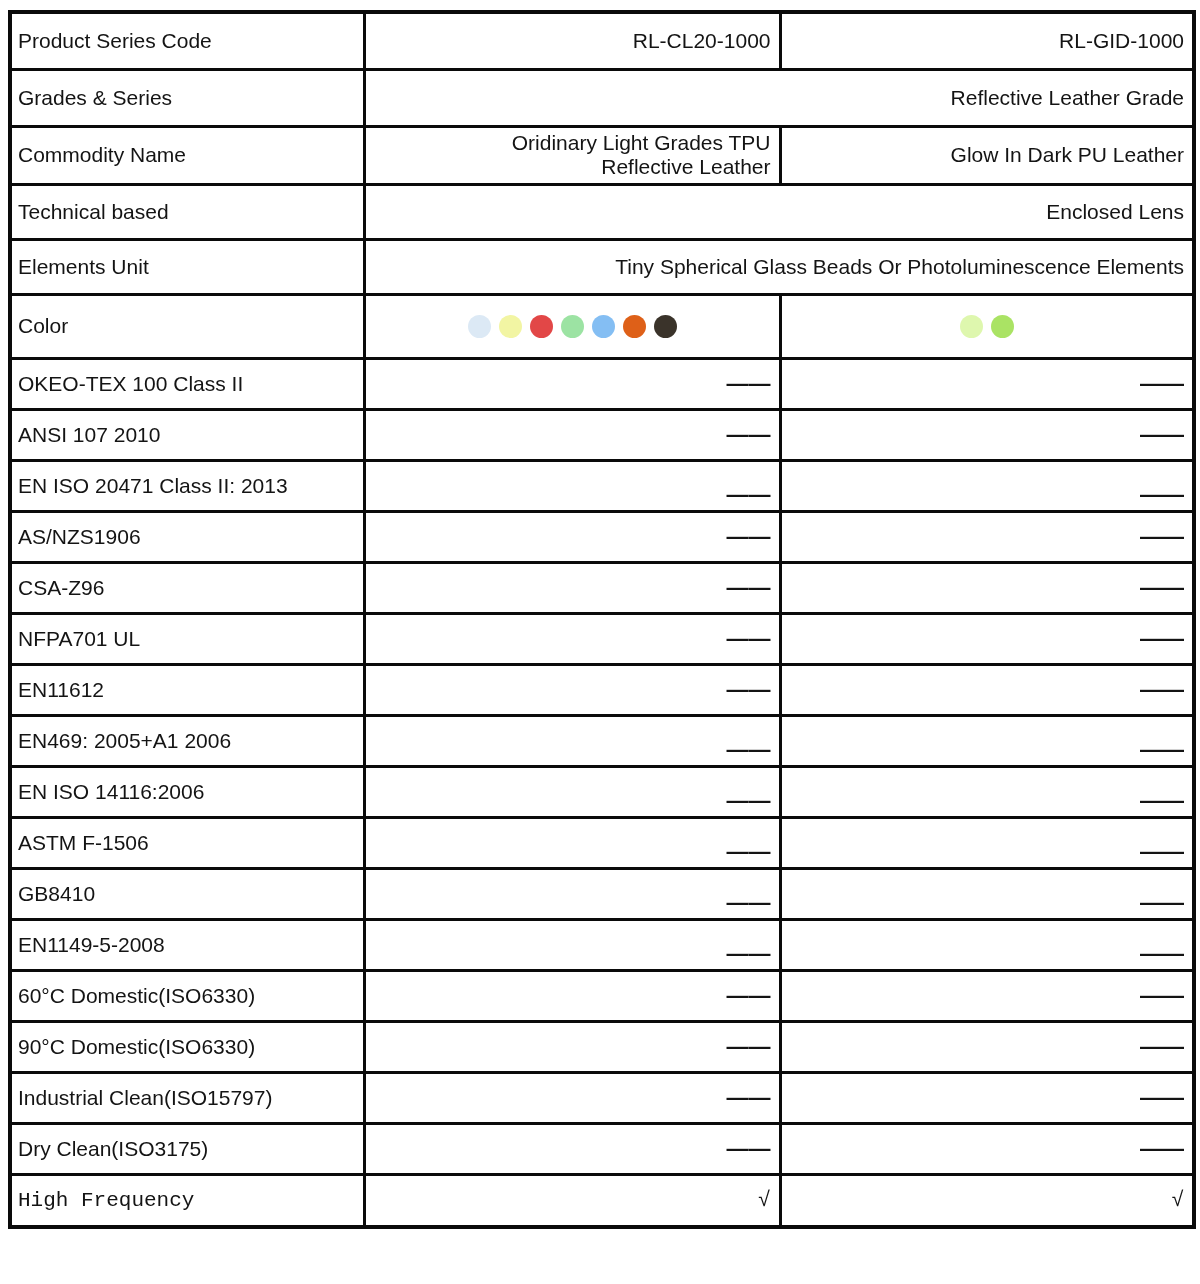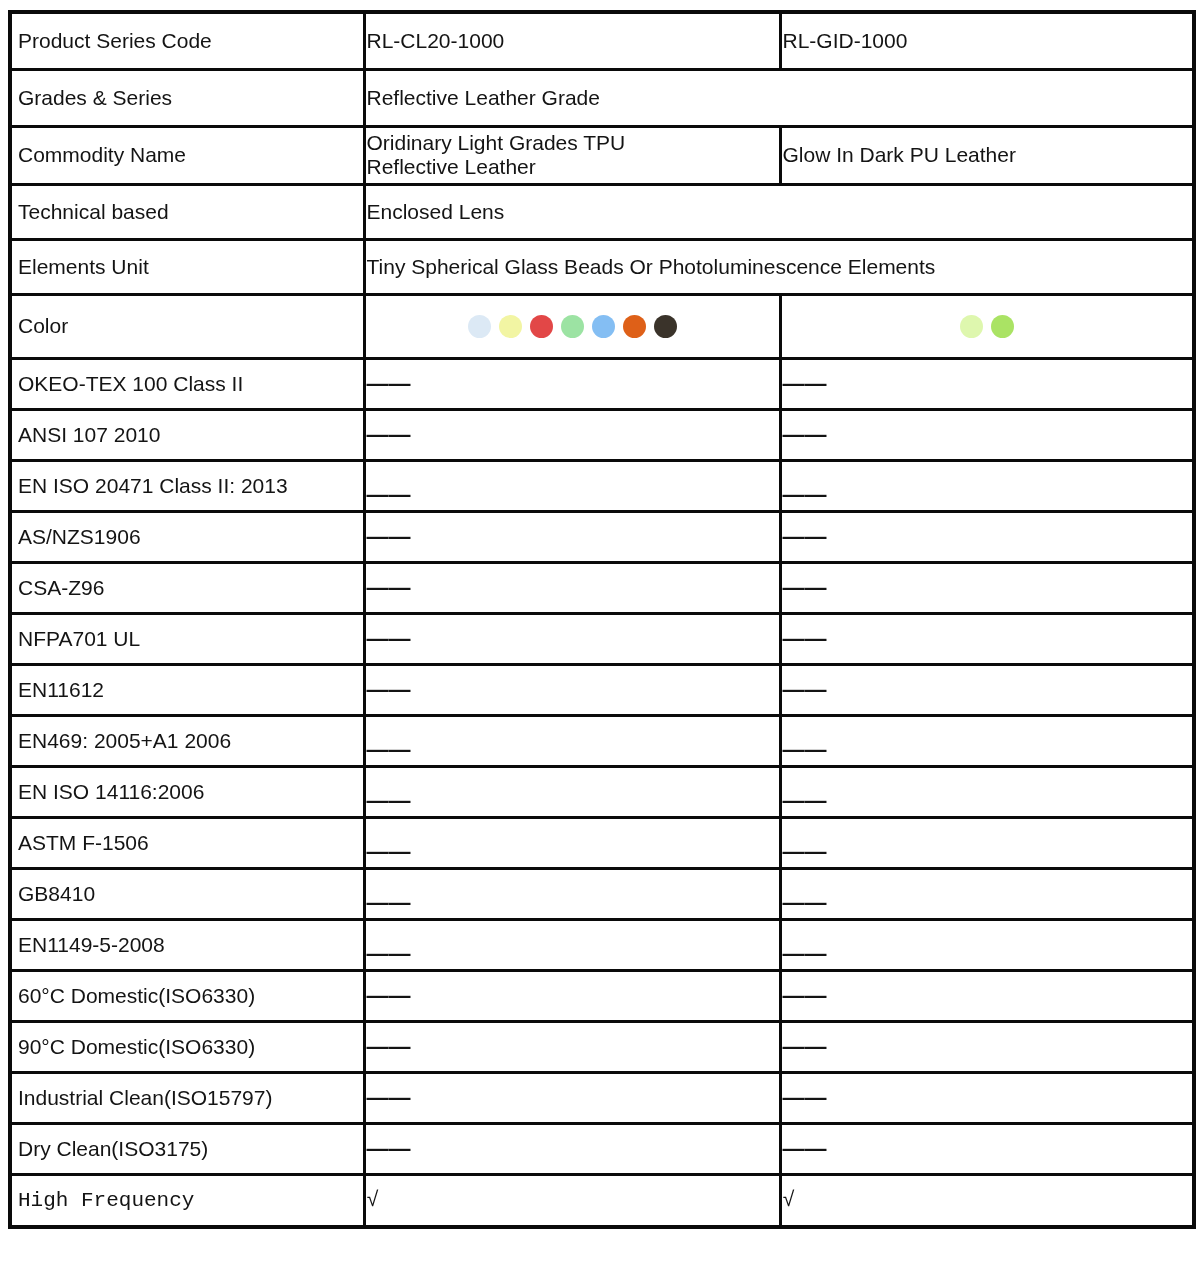--- a/index.html
+++ b/index.html
@@ -29,22 +29,22 @@
     font-size: 21px;
     overflow: hidden;
     background: #ffffff;
     vertical-align: middle;
   }
   td.label {
     text-align: left;
     padding-left: 6px;
   }
   td.val {
-    text-align: left;
-    padding: 0 1px;
+    text-align: right;
+    padding: 0 8px;
   }
   .two-line {
     font-size: 20px;
     line-height: 24px;
   }
   tr.r-top    { height: 57px; }
   tr.r-com    { height: 58px; }
   tr.r-mid    { height: 55px; }
   tr.r-color  { height: 64px; }
   tr.r-cert   { height: 51px; }

